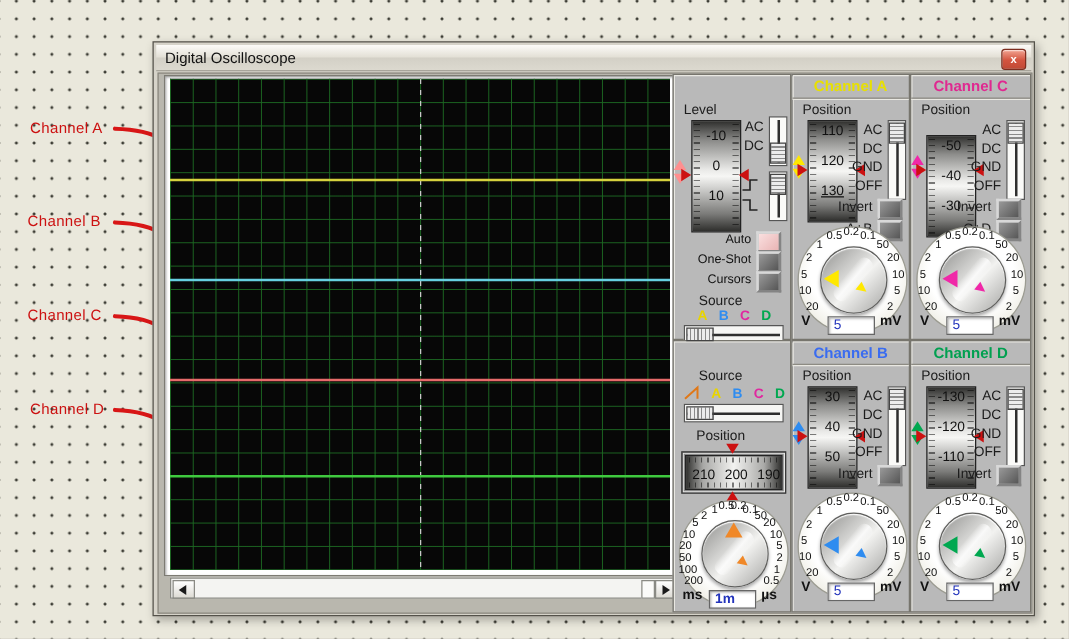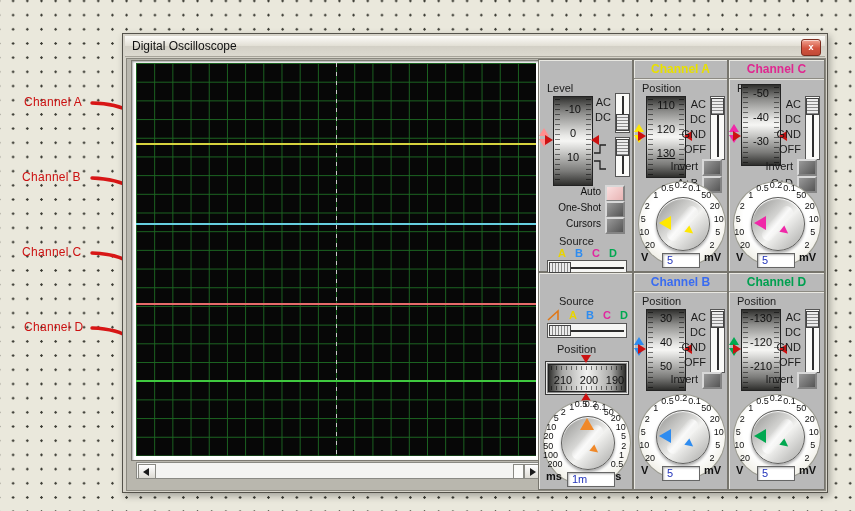--- a/index.html
+++ b/index.html
@@ -247,21 +247,21 @@
           </div>
         </div>
       <div class="panel" id="p-chc" style="left:190px;top:0;width:97px;height:213px">
           <div class="panel-title" style="color: rgb(224, 40, 144);">Channel C</div>
           <div class="pbody">
             <div class="plabel center" style="left: 8px; top: 2px; width: 52px; height: 12px;">Position</div>
             <div class="updown" style="left: 0px; top: 44px; width: 12px; height: 22px;">
               <div class="tri-up" style="border-bottom: 8px solid rgb(240, 40, 168);"></div>
               <div class="tri-down" style="border-top: 8px solid rgb(240, 40, 168);"></div>
             </div>
-            <div class="vwheel" style="left: 12px; top: 4px; width: 38px; height: 80px;">
+            <div class="vwheel" style="left: 12px; top: 28px; width: 38px; height: 80px;">
               <div class="ticks-l"></div>
               <div class="ticks-r"></div>
               <div class="wheel-num" style="top: 2px;">-50</div>
               <div class="wheel-num" style="top: 26px;">-40</div>
               <div class="wheel-num" style="top: 50px;">-30</div>
             </div>
             <div class="mk" style="left: 4px; top: 51px; border-left: 8px solid rgb(204, 17, 17);"></div>
             <div class="mk" style="left: 50px; top: 51px; border-right: 8px solid rgb(204, 17, 17);"></div>
             <div class="plabel right" style="left: 38px; top: 18px; width: 34px; height: 12px;">AC</div>
             <div class="plabel right" style="left: 38px; top: 33px; width: 34px; height: 12px;">DC</div>
@@ -345,21 +345,21 @@
               <div class="kn" style="left: 75.8px; top: 40.7px;">2</div>
               <div class="kn" style="left: 73.6px; top: 50.2px;">1</div>
               <div class="kn" style="left: 69.1px; top: 58.8px;">0.5</div>
               <div class="knob-face">
                 <div class="knob-stripe"></div>
               </div>
               <div class="pt-up" style="left: 41px; top: 18px; border-bottom-color: rgb(240, 136, 40);"></div>
               <div class="knob-mini" style="left: 52px; top: 46px; border-left-color: rgb(240, 136, 40);"></div>
               <div class="k-unit" style="left: 7px; top: 70px;">ms</div>
               <div class="k-unit" style="left: 70px; top: 70px;">µs</div>
-              <div class="k-value" style="left: 28px; top: 72px; width: 48px; height: 15px; color: rgb(34, 51, 187);">1m</div>
+              <div class="k-value" style="left: 28px; top: 72px; width: 38px; height: 15px; color: rgb(34, 51, 187); font-weight: bold;">1m</div>
             </div>
           </div>
         </div>
       <div class="panel" id="p-chb" style="left:95px;top:213px;width:95px;height:218px">
           <div class="panel-title" style="color: rgb(58, 108, 240);">Channel B</div>
           <div class="pbody">
             <div class="plabel center" style="left: 8px; top: 2px; width: 52px; height: 12px;">Position</div>
             <div class="updown" style="left: 0px; top: 44px; width: 12px; height: 22px;">
               <div class="tri-up" style="border-bottom: 8px solid rgb(46, 140, 240);"></div>
               <div class="tri-down" style="border-top: 8px solid rgb(46, 140, 240);"></div>
@@ -414,21 +414,21 @@
             <div class="plabel center" style="left: 8px; top: 2px; width: 52px; height: 12px;">Position</div>
             <div class="updown" style="left: 0px; top: 44px; width: 12px; height: 22px;">
               <div class="tri-up" style="border-bottom: 8px solid rgb(0, 168, 80);"></div>
               <div class="tri-down" style="border-top: 8px solid rgb(0, 168, 80);"></div>
             </div>
             <div class="vwheel" style="left: 12px; top: 16px; width: 38px; height: 80px;">
               <div class="ticks-l"></div>
               <div class="ticks-r"></div>
               <div class="wheel-num" style="top: 2px;">-130</div>
               <div class="wheel-num" style="top: 26px;">-120</div>
-              <div class="wheel-num" style="top: 50px;">-210</div>
+              <div class="wheel-num" style="top: 50px;">-110</div>
             </div>
             <div class="mk" style="left: 4px; top: 51px; border-left: 8px solid rgb(204, 17, 17);"></div>
             <div class="mk" style="left: 50px; top: 51px; border-right: 8px solid rgb(204, 17, 17);"></div>
             <div class="plabel right" style="left: 38px; top: 18px; width: 34px; height: 12px;">AC</div>
             <div class="plabel right" style="left: 38px; top: 33px; width: 34px; height: 12px;">DC</div>
             <div class="plabel right" style="left: 38px; top: 48px; width: 34px; height: 12px;">GND</div>
             <div class="plabel right" style="left: 38px; top: 63px; width: 34px; height: 12px;">OFF</div>
             <div class="vslider" style="left: 76px; top: 16px; width: 13px; height: 62px;">
               <div class="vthumb" style="top: 1px;"></div>
             </div>

